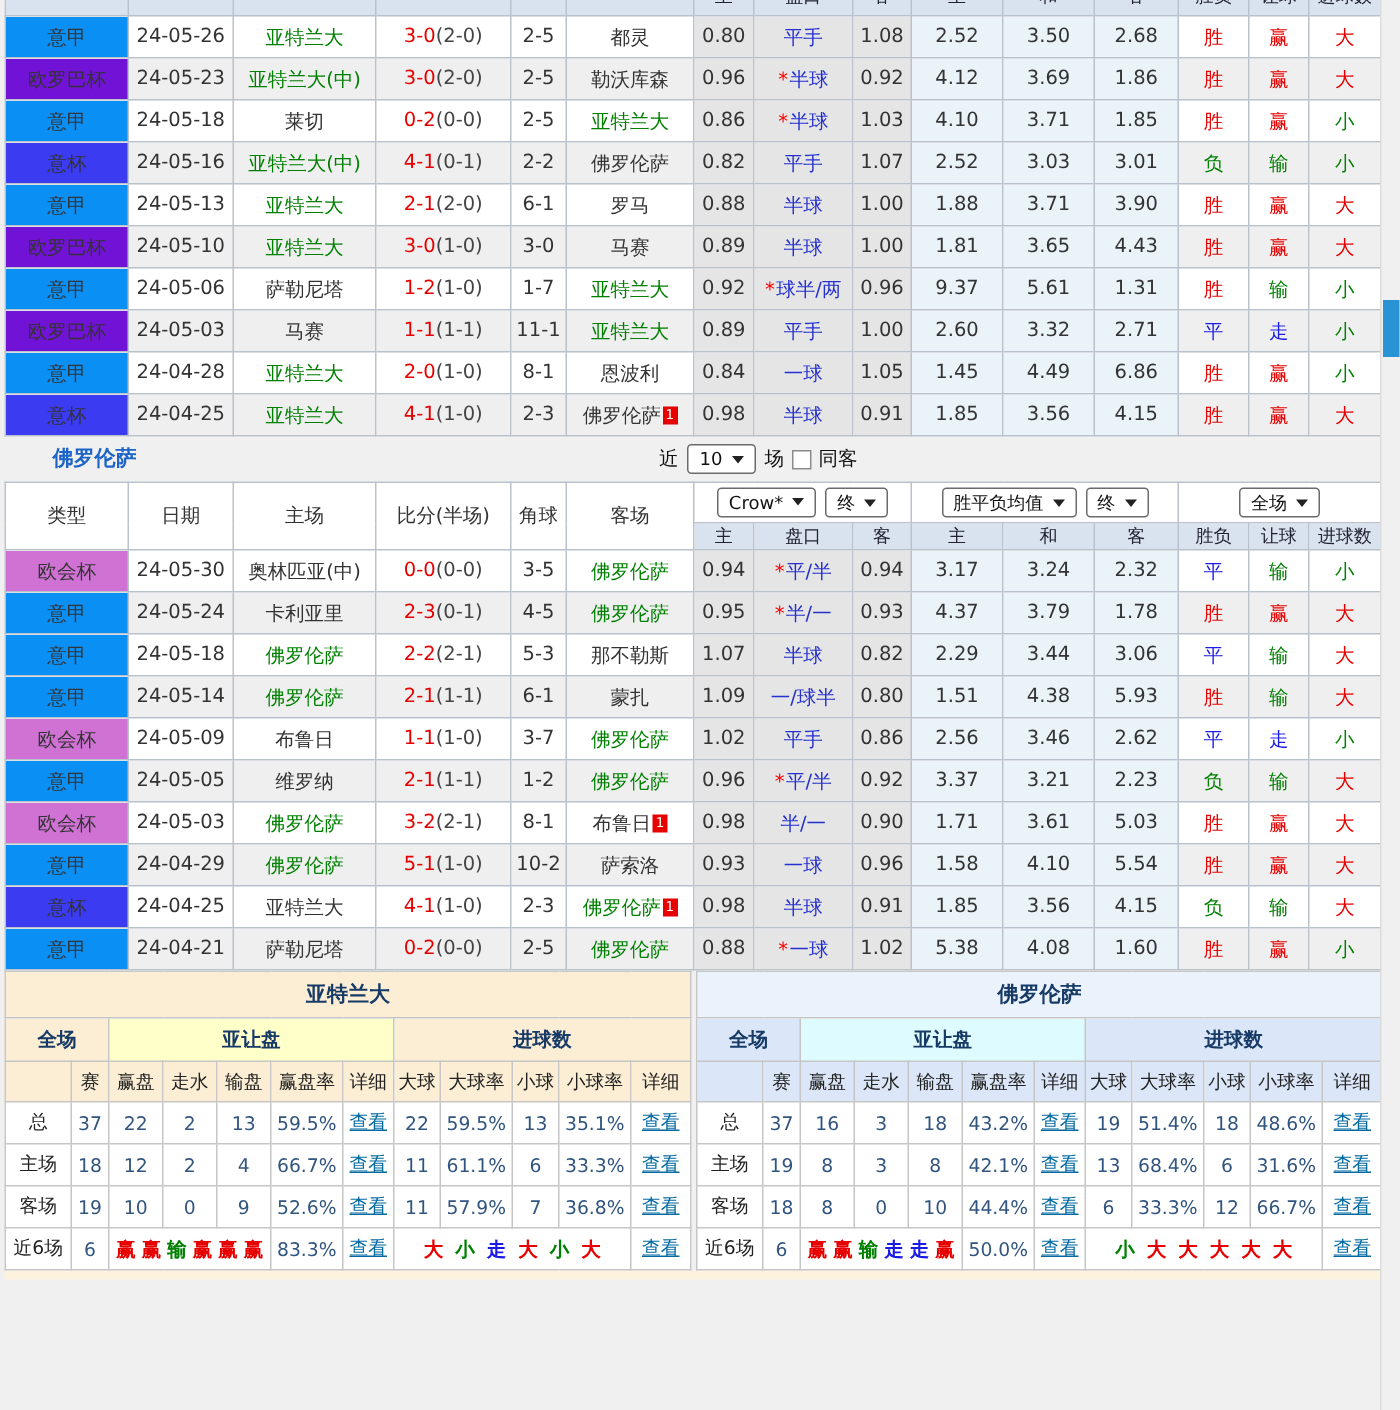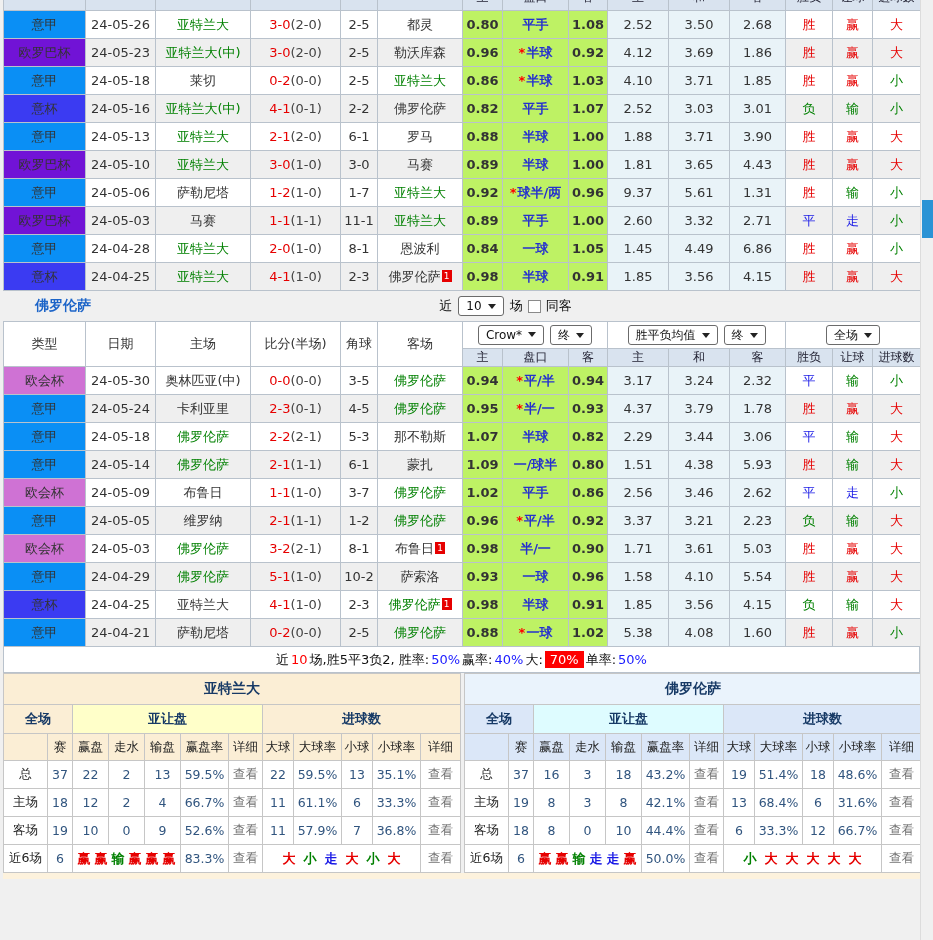--- a/index.html
+++ b/index.html
@@ -20,21 +20,21 @@
 
   
   table.match { border-collapse:collapse; table-layout:fixed; width:917px; background:#fff; }
   table.match td, table.match th {
     border:1px solid #b9c2cc; text-align:center; vertical-align:middle;
     padding:0; font-size:13px; font-weight:normal; color:#333;
     overflow:hidden; white-space:nowrap;
   }
   table.match tbody tr { height:28px; }
   table.match tbody tr.alt td { background:#efefef; }
-  table.match td.c-asian, table.match tr.alt td.c-asian { background:#bef264;font-weight:bold; }
+  table.match td.c-asian, table.match tr.alt td.c-asian { background:#e5e5e5; }
   table.match td.c-euro,  table.match tr.alt td.c-euro  { background:#e9f3f8; }
   td.league { color:#fff; }
   .num  { color:#23477e; }
   .enum { color:#2a5a8c; }
   .line-text { color:#2530cf; }
   .star { color:#f00; margin-right:1px; }
   .team-green { color:#008000; }
   .score-ft { color:#e60000; }
   .score-ht { color:#444; }
   .card-badge { display:inline-block; background:#e60000; color:#fff; font-size:9px;
@@ -77,21 +77,21 @@
     height:28px; color:#222; overflow:hidden; white-space:nowrap; }
   table.panel td.pnum { color:#31557f; }
   tr.p-title td { font-weight:bold; font-size:14px; color:#173a66; height:31px; }
   tr.p-sub td { font-weight:bold; font-size:13px; color:#173a66; height:29px; }
   tr.p-cols td { height:27px; font-size:12.5px; color:#222; }
   .warm-a { background:#fbeed5; }
   .warm-b { background:#ffffc9; }
   .cool-t { background:#eaf3fc; }
   .cool-a { background:#dbe7f8; }
   .cool-b { background:#defcff; }
-  .view-link { color:#737373; cursor:pointer; }
+  .view-link { color:#0369a1; text-decoration:underline; cursor:pointer; }
   .seq span { font-weight:bold; margin:0 2px; font-size:13px; }
   .seq2 span { margin:0 4px; }
   .bottom-strip { height:6px; background:#fdf2dd; }
 
   
   .scrollbar { position:absolute; right:0; top:0; width:13px; height:940px; background:#f0f0f0; border-left:1px solid #dcdcdc; }
   .scroll-thumb { position:absolute; left:1px; top:200px; width:11px; height:38px; background:#2a93d5; }
 </style>
 </head>
 <body>
@@ -571,21 +571,20 @@
           <td class="c-euro enum">5.38</td>
           <td class="c-euro enum">4.08</td>
           <td class="c-euro enum">1.60</td>
           <td><span style="color: rgb(230, 0, 0);">胜</span></td>
           <td><span style="color: rgb(230, 0, 0);">赢</span></td>
           <td><span style="color: rgb(0, 128, 0);">小</span></td>
         </tr>
       </tbody>
   </table>
 
-  <div class="summary" id="summary-fiorentina"><span>近</span><span class="seg-r">10</span><span>场,胜5平3负2, 胜率:</span><span class="seg-b">50%</span><span>赢率:</span><span class="seg-b">40%</span><span>大:</span><span class="seg-badge">70%</span><span>单率:</span><span class="seg-b">50%</span></div>
 
 
   <div class="panels">
     <table class="panel">
       <colgroup>
         <col style="width:44px">
           <col style="width:25px">
           <col style="width:36px">
           <col style="width:36px">
         <col style="width:36px">

